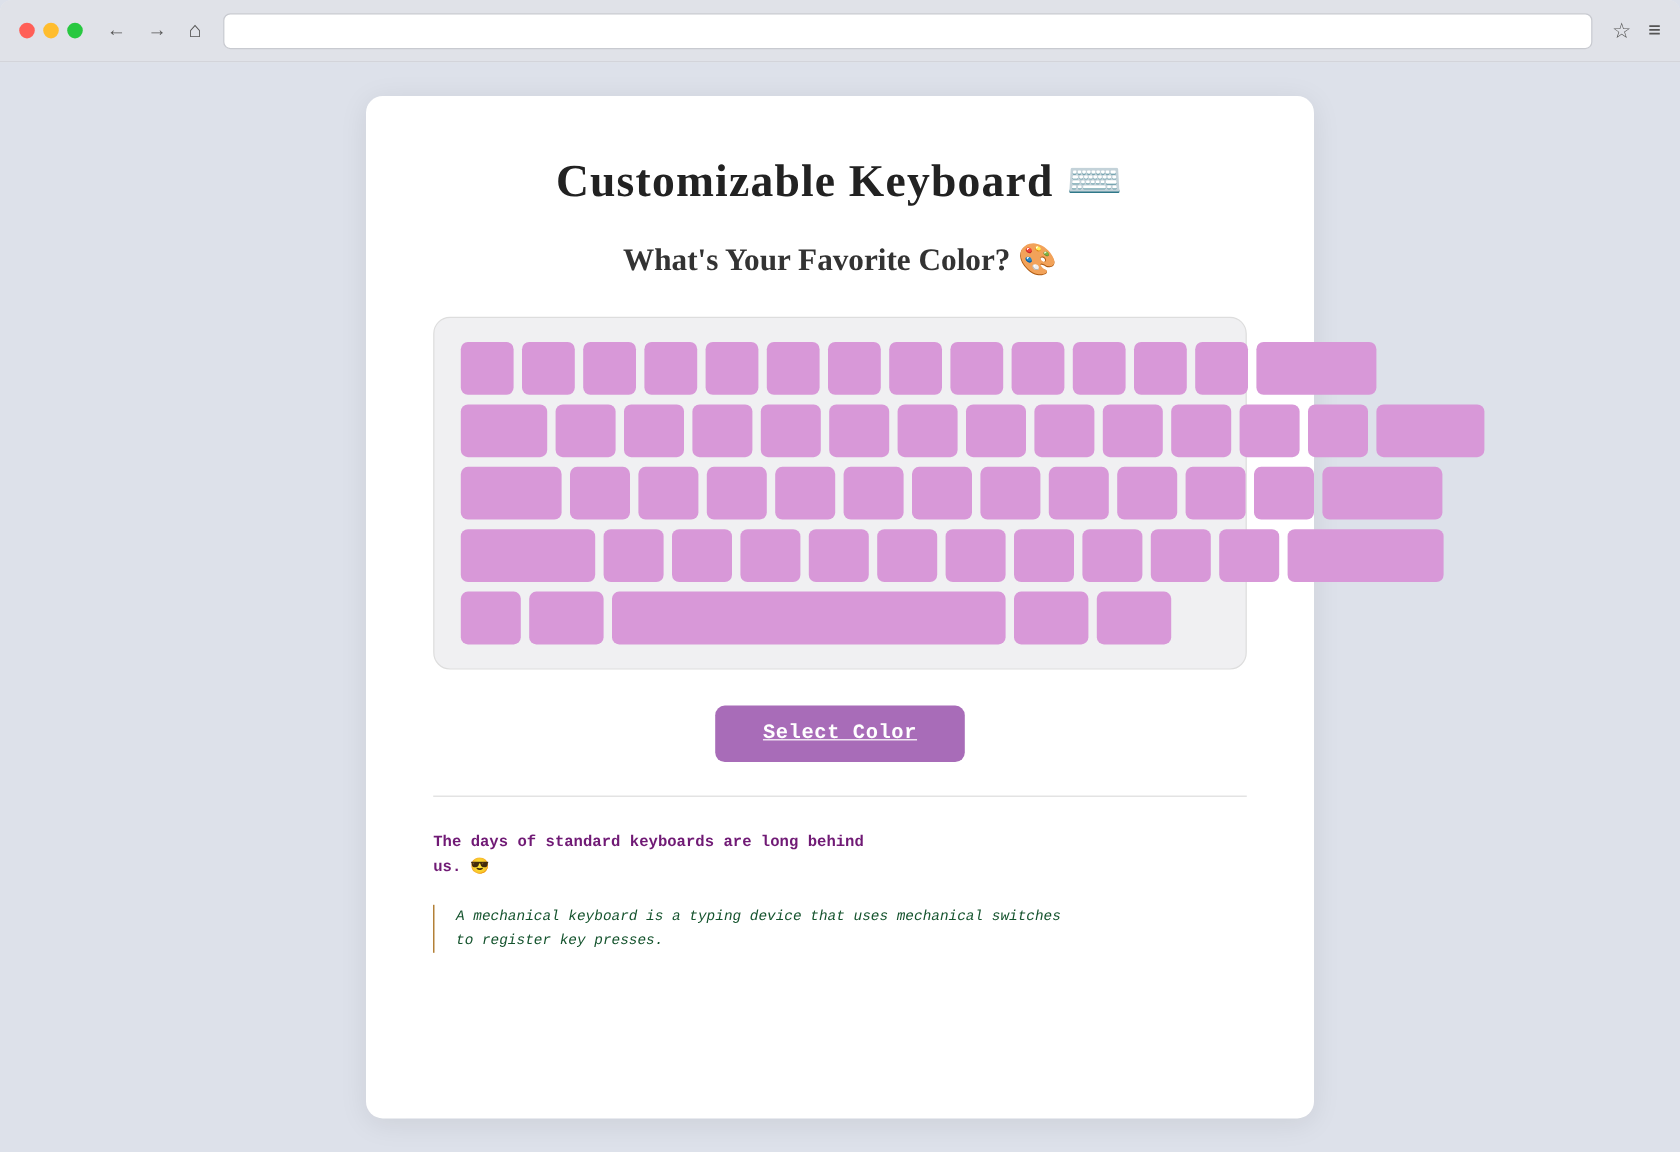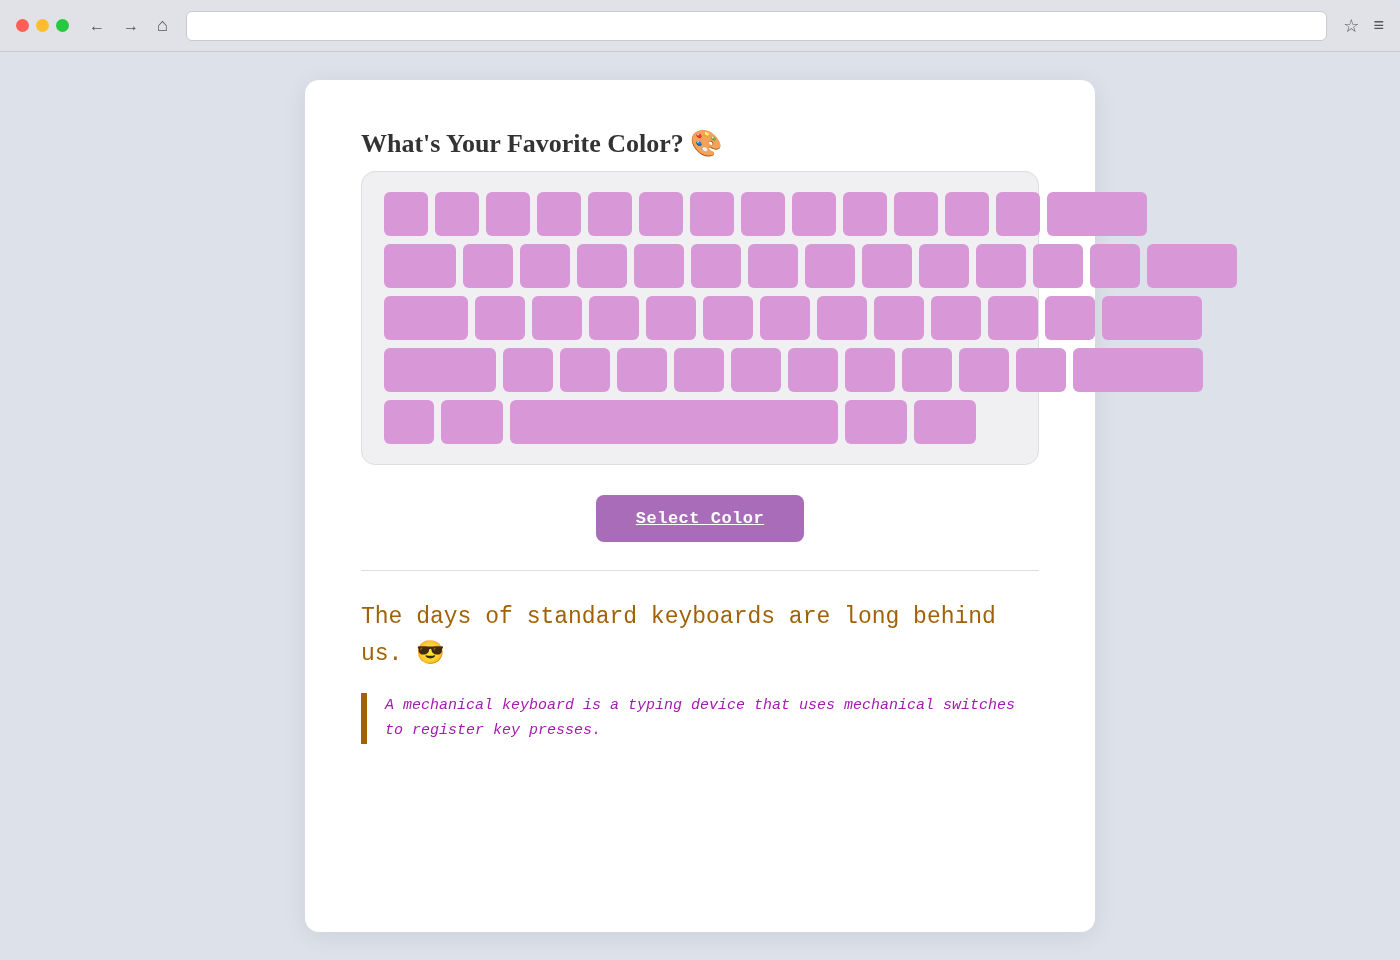--- a/index.html
+++ b/index.html
@@ -117,25 +117,26 @@
     .page-title {
       text-align: center;
       font-size: 38px;
       font-family: 'Comic Sans MS', 'Chalkboard SE', cursive;
       color: #222;
       margin-bottom: 28px;
       letter-spacing: 1px;
     }
 
     .color-question {
+      text-align: center;
       font-size: 26px;
       font-family: 'Comic Sans MS', 'Chalkboard SE', cursive;
       font-weight: bold;
       color: #333;
-      margin-bottom: 12px;
+      margin-bottom: 32px;
     }
 
     
     .keyboard-container {
       background: #f0f0f2;
       border-radius: 14px;
       padding: 20px 22px;
       margin-bottom: 30px;
       border: 1px solid #ddd;
     }
@@ -202,34 +203,34 @@
     }
 
     .divider {
       border: none;
       border-top: 1px solid #ddd;
       margin-bottom: 28px;
     }
 
     .tagline {
       font-family: 'Courier New', Courier, monospace;
-      font-weight: normal;
-      font-size: 23px;
-      color: #a16207;
+      font-weight: bold;
+      font-size: 13px;
+      color: #701a75;
       line-height: 1.6;
       margin-bottom: 20px;
     }
 
     .quote-block {
-      border-left: 6px solid #a16207;
+      border-left: 1px solid #a16207;
       padding-left: 18px;
-      color: #a21caf;
+      color: #14532d;
       font-style: italic;
       font-family: 'Courier New', Courier, monospace;
-      font-size: 15px;
+      font-size: 12px;
       line-height: 1.7;
     }
   </style>
 </head>
 <body>
 
 <div class="browser-window">
 
   <div class="title-bar">
     <div class="traffic-lights">
@@ -245,20 +246,21 @@
     <div class="address-bar"></div>
     <div class="toolbar-right">
       <button class="toolbar-icon-btn">☆</button>
       <button class="toolbar-icon-btn">≡</button>
     </div>
   </div>
 
   <div class="browser-content">
     <div class="page-card">
 
+      <h1 class="page-title">Customizable Keyboard ⌨️</h1>
 
       <div class="color-question">What's Your Favorite Color? 🎨</div>
 
       <div class="keyboard-container">
 
         <div class="keyboard-row row1">
           <div class="key"></div>
           <div class="key"></div>
           <div class="key"></div>
           <div class="key"></div>

